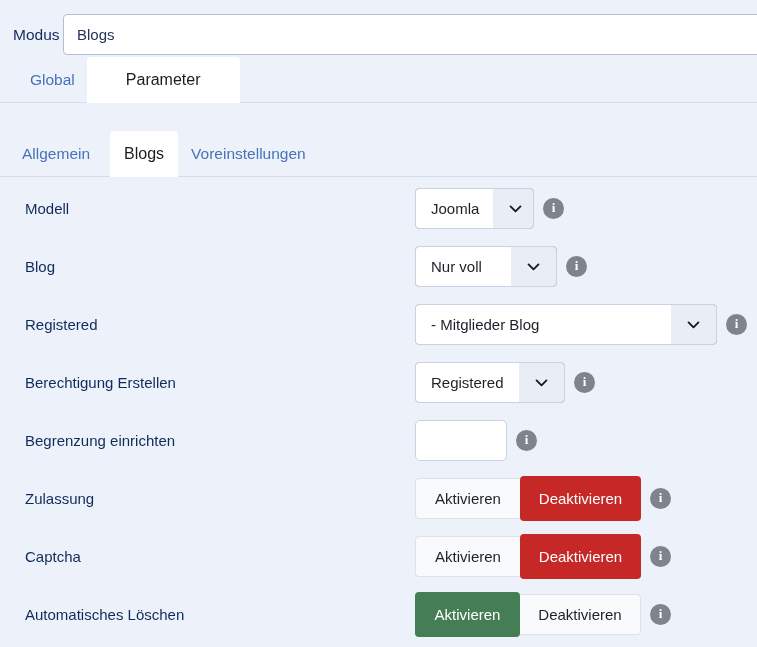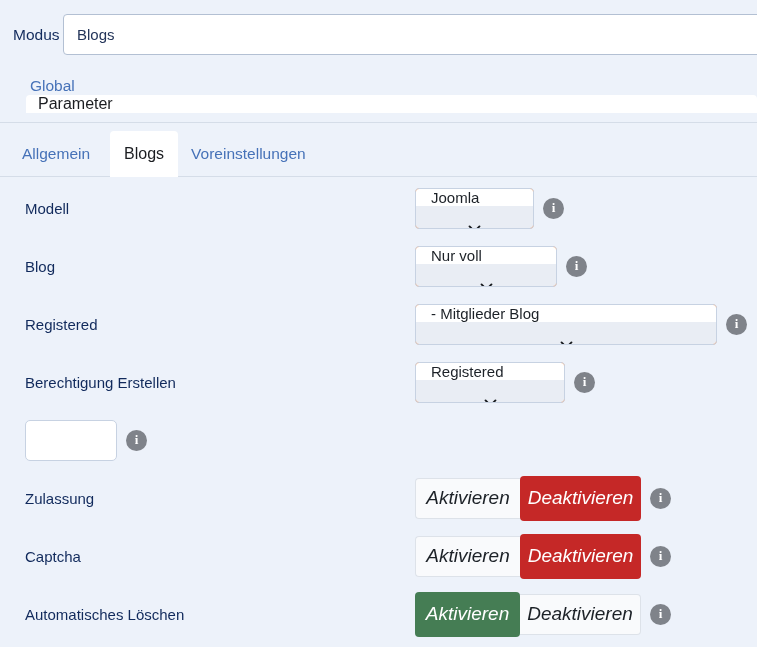--- a/index.html
+++ b/index.html
@@ -27,51 +27,51 @@
     font-size:15px; color:#233459; outline:none;
   }
 
   
   .tabbar {
     position:absolute; left:0; right:0;
     display:flex; align-items:stretch;
     border-bottom:1px solid #d5dde8;
     padding-left:22px;
   }
-  .tabbar-1 { top:77px; height:46px;flex-direction:column; }
+  .tabbar-1 { top:57px; height:46px; }
   .tabbar-2 { top:131px; height:46px; }
   .tab-link {
     display:flex; align-items:center;
     padding:0 8px; font-size:15.5px;
     color:#4672b8; cursor:pointer; white-space:nowrap;
   }
   .tab-active {
     display:flex; align-items:center;
     background:#fff; color:#1b1d21;
     border-radius:4px 4px 0 0;
     margin-bottom:-1px; cursor:default; white-space:nowrap;
   }
-  .tabbar-1 .tab-active { padding:0 12px; margin-left:4px; }
+  .tabbar-1 .tab-active { padding:0 39px; margin-left:4px; }
   .tabbar-2 .tab-link.first { padding-left:0; }
   .tabbar-2 .tab-active { padding:0 14px; margin-left:12px; margin-right:3px; }
   .tabbar-2 .tab-link.last { margin-left:2px; }
 
   
   .form { position:absolute; top:179px; left:0; right:0; }
   .form-row {
     height:58px; display:flex; align-items:center;
     padding-left:13px;
     margin-left:12px;
   }
   .form-label { flex:0 0 390px; font-size:15px; color:#112a5c; }
 
   .select {
     display:flex; align-items:stretch; height:41px;
     background:#f97316; border:1px solid #c7d2e2; border-radius:4px;
-    overflow:hidden; cursor:pointer;flex-direction:column;
+    overflow:hidden; cursor:pointer;
   }
   .select-value {
     display:flex; align-items:center;
     padding:0 14px 0 15px; font-size:15px; color:#1c2127;
     background:#fff; white-space:nowrap; flex:1;
   }
   .select-caret {
     flex:0 0 45px; background:#e9edf4;
     display:flex; align-items:center; justify-content:center;
   }
@@ -84,23 +84,22 @@
     width:92px; height:41px;
     border:1px solid #c7d2e2; border-radius:5px;
     background:#fff; padding:0 10px;
     font-family:"Liberation Sans", sans-serif;
     font-size:15px; color:#1c2127; outline:none;
   }
 
   .btn-group { display:flex; align-items:center; }
   .btn {
     height:41px; display:flex; align-items:center; justify-content:center;
-    font-size:19px; cursor:pointer; white-space:nowrap;
-    font-family:"Liberation Sans", sans-serif;
-    font-style:italic;
+    font-size:15px; cursor:pointer; white-space:nowrap;
+    font-family:"Liberation Sans", sans-serif;
   }
   .btn-inactive { background:#f9fafc; border:1px solid #dde2e9; color:#1c2127; }
   .btn-inactive.pos-left  { width:105px; border-radius:4px 0 0 4px; border-right:none; }
   .btn-inactive.pos-right { width:121px; border-radius:0 4px 4px 0; border-left:none; }
   .btn-active {
     height:45px; border:none; border-radius:4px;
     color:#fff; position:relative; z-index:1;
   }
   .btn-danger  { background:#c52827; width:121px; }
   .btn-success { background:#457d54; width:105px; }
@@ -181,20 +180,21 @@
       <span class="select-caret">
         <svg class="chev" width="17" height="17" viewBox="0 0 24 24" fill="none" stroke="#16191d" stroke-width="2.6" stroke-linecap="round" stroke-linejoin="round">
             <polyline points="5 9 12 16 19 9"></polyline>
           </svg>
       </span>
     </div>
     <span class="info-icon">i</span>
   </div>
 
   <div class="form-row">
+    <span class="form-label">Begrenzung einrichten</span>
     <input class="text-input" type="text" value="" style="">
     <span class="info-icon">i</span>
   </div>
 
   <div class="form-row">
     <span class="form-label">Zulassung</span>
     <div class="btn-group">
       <button class="btn btn-inactive pos-left">Aktivieren</button>
       <button class="btn btn-active btn-danger">Deaktivieren</button>
     </div>

